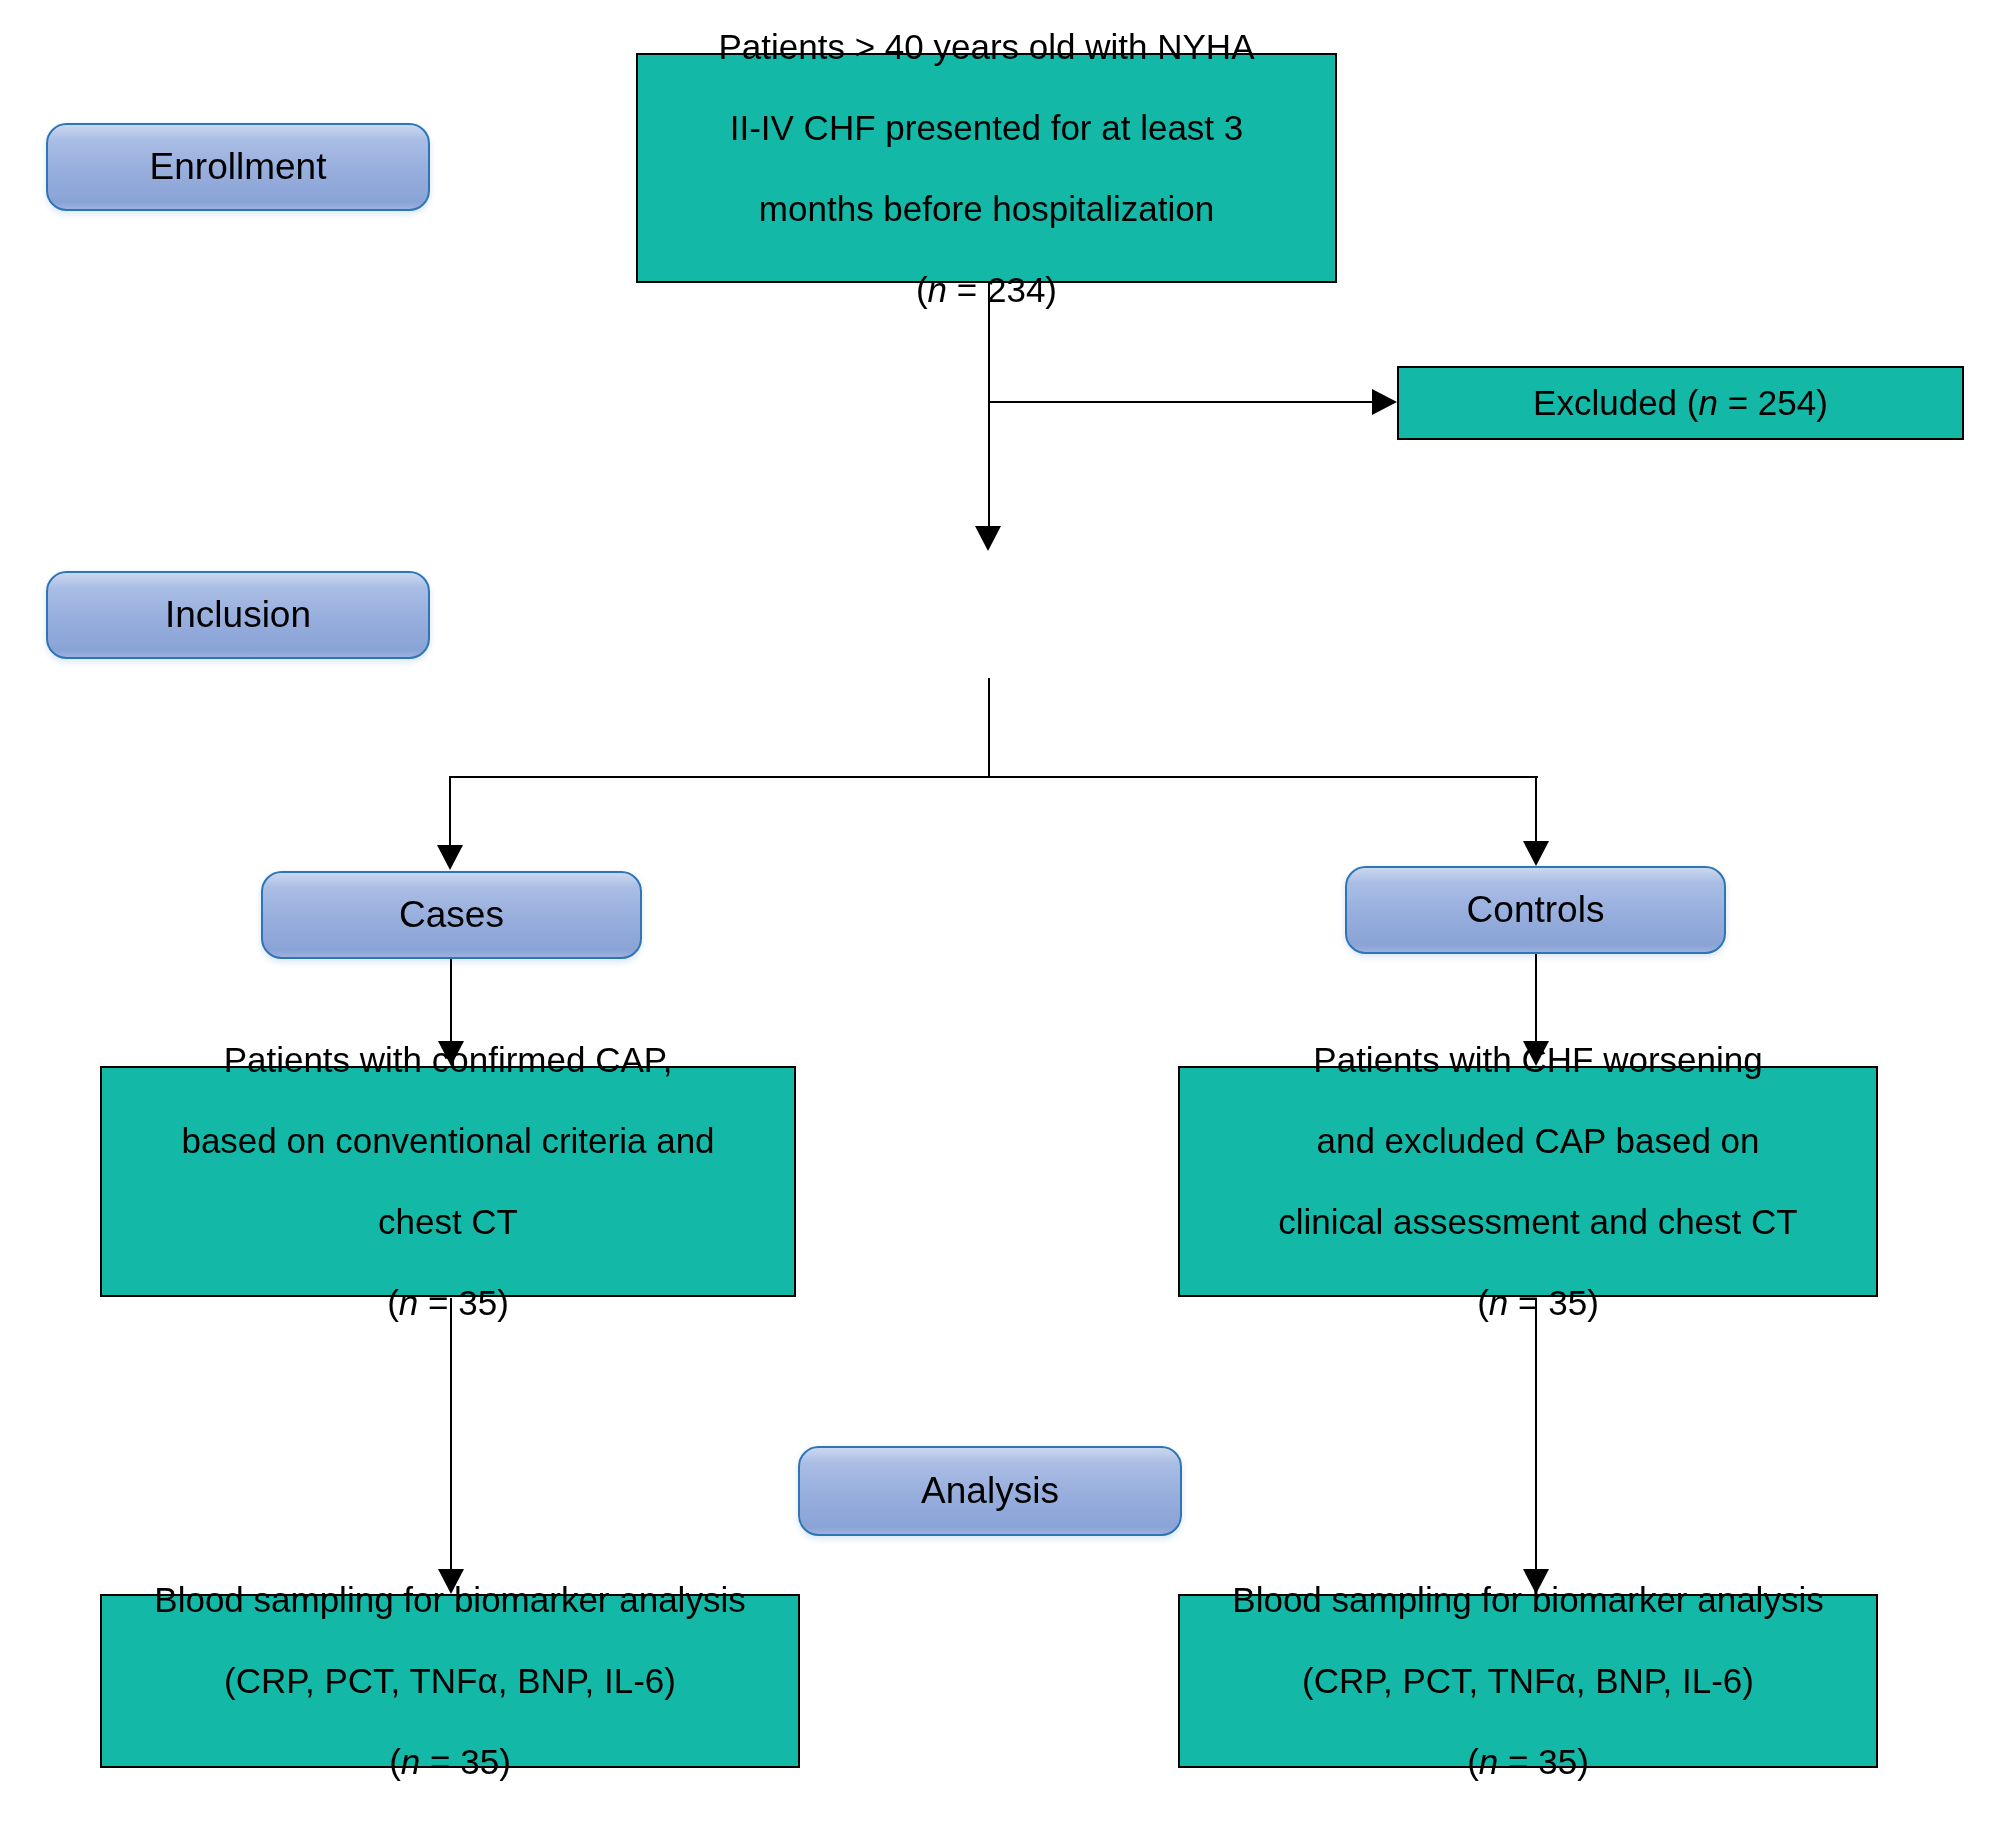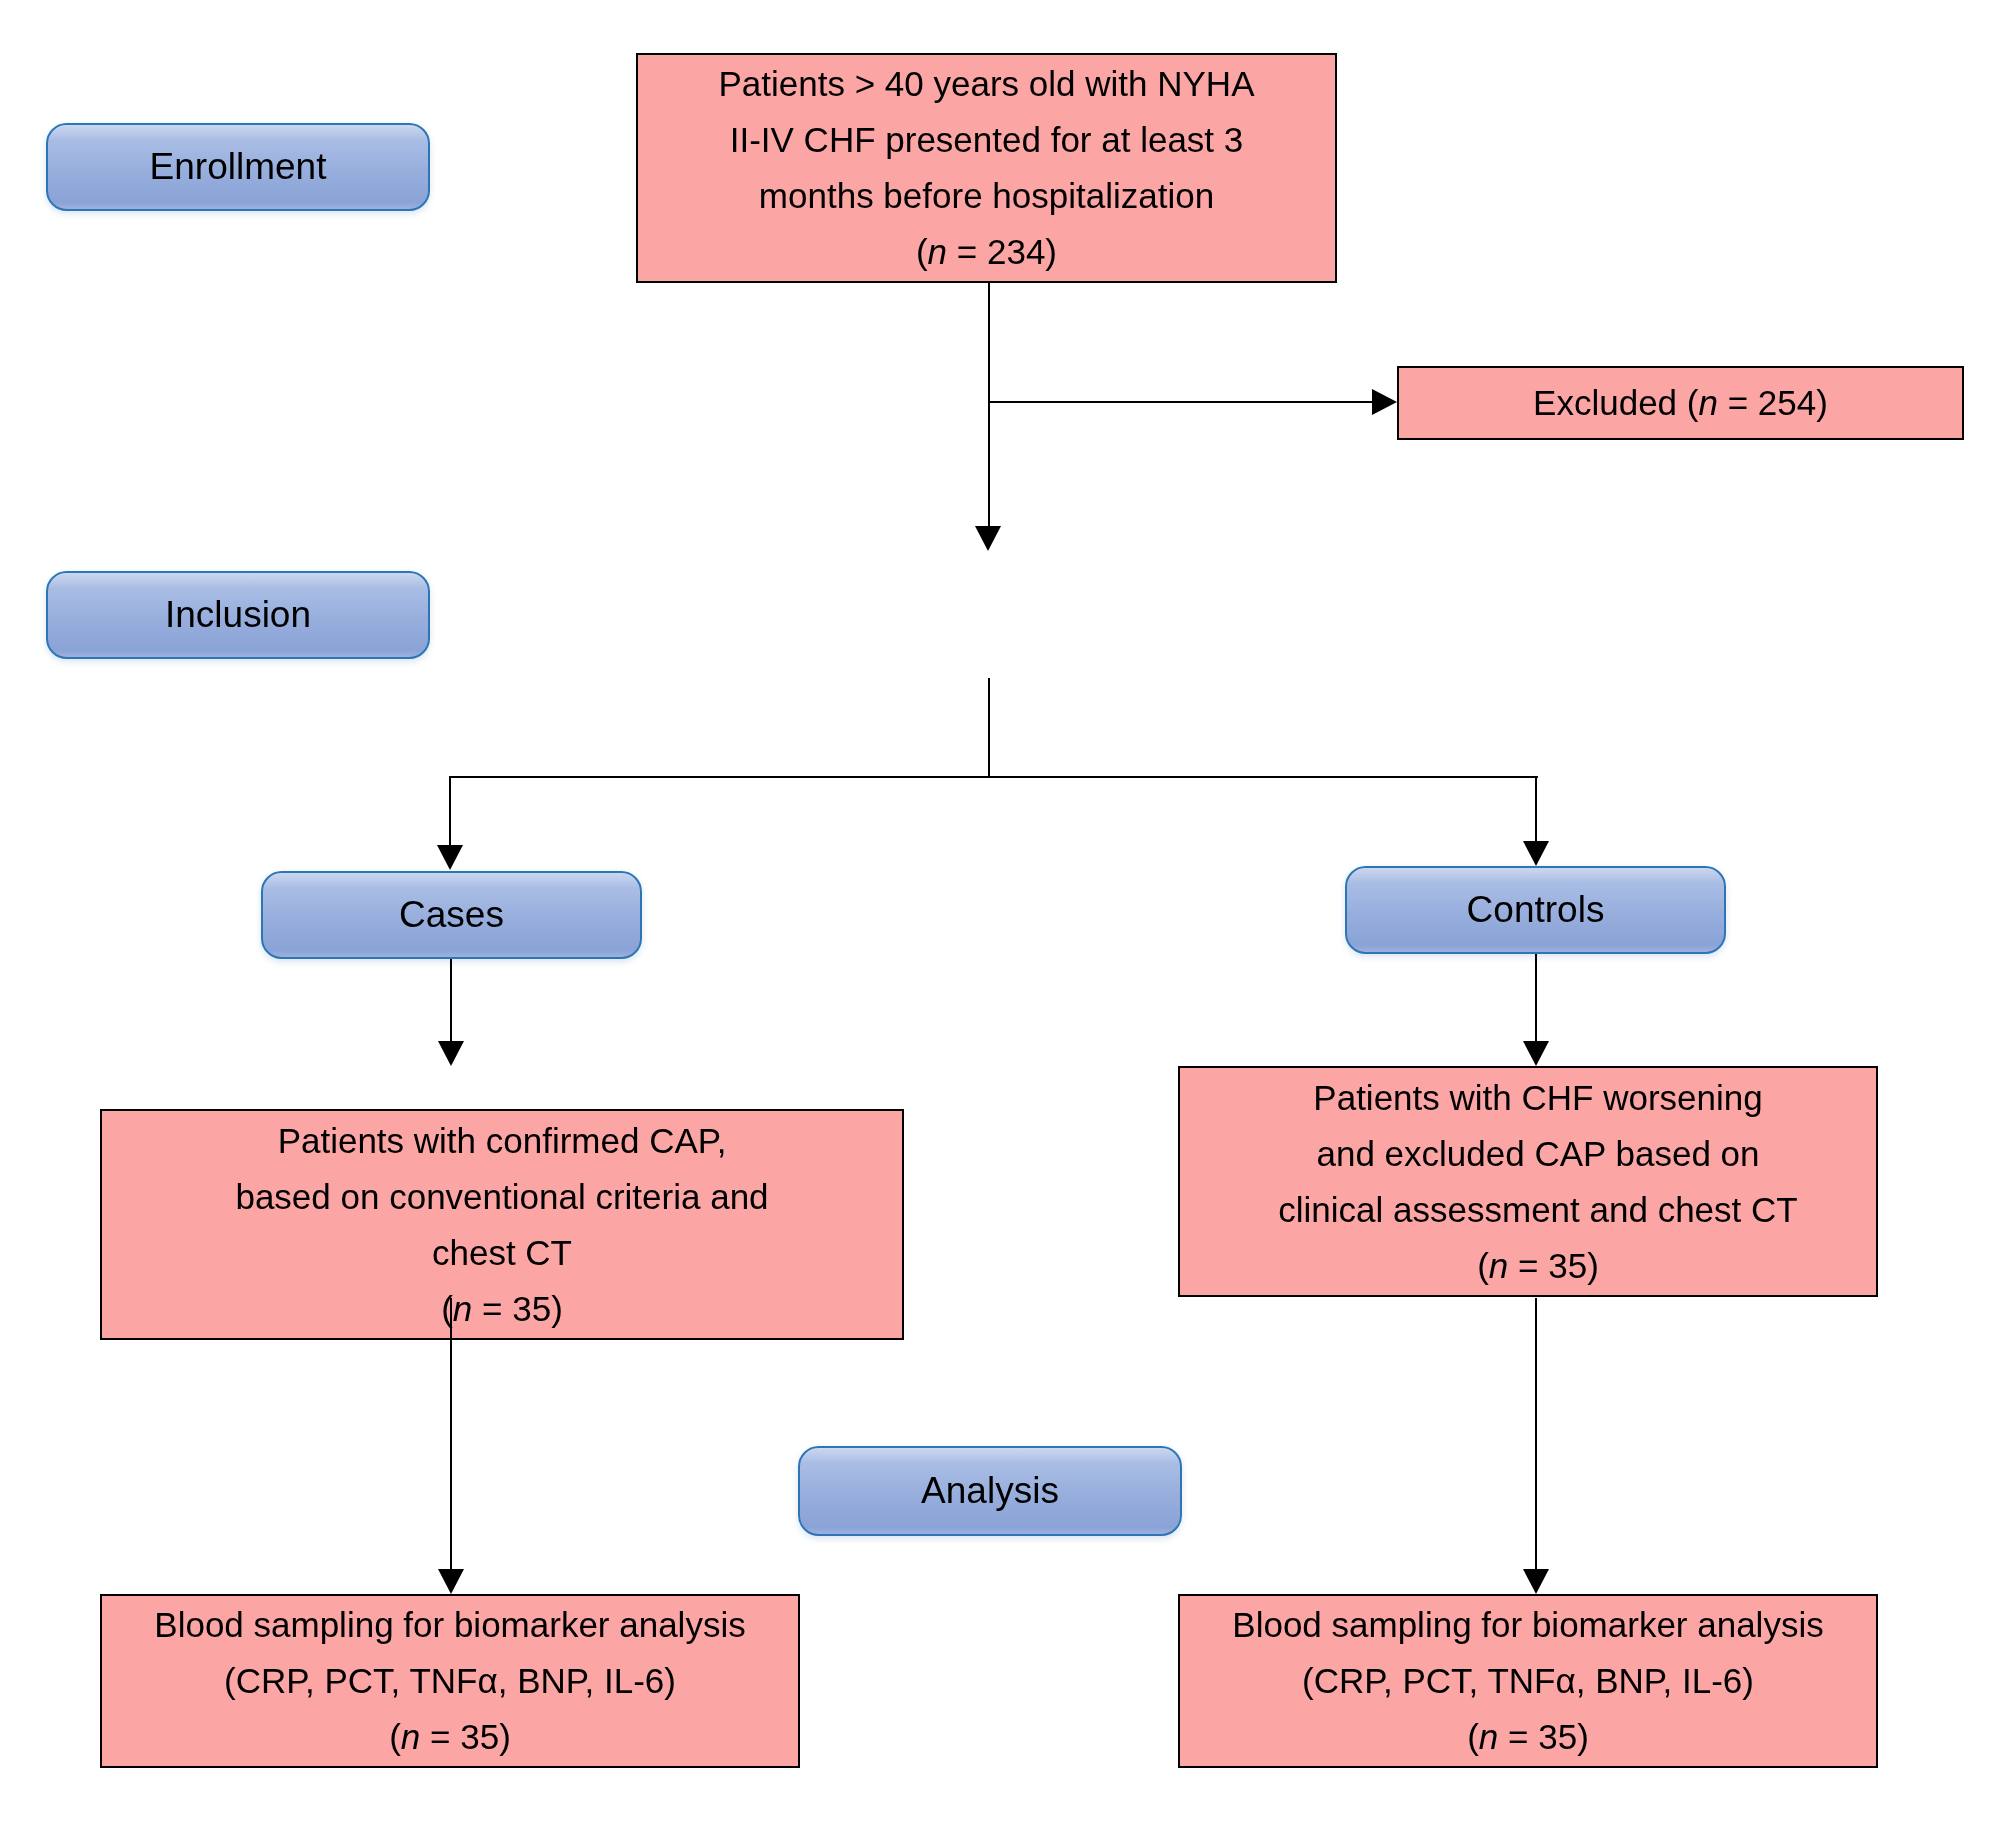--- a/index.html
+++ b/index.html
@@ -12,29 +12,30 @@
     width: 2015px;
     height: 1832px;
     background: #ffffff;
     font-family: "Liberation Sans", "DejaVu Sans", sans-serif;
     color: #000000;
   }
   
   .box {
     position: absolute;
     border: 2.9px solid #000000;
-    background: #fca5a5;
+    background: #14b8a6;
     display: flex;
     flex-direction: column;
     align-items: center;
     justify-content: center;
     text-align: center;
     font-size: 35px;
     line-height: 56px;
     box-sizing: border-box;
+    gap: 25px;
   }
   .box .bl { white-space: nowrap; }
   .box i { font-style: italic; }
   
   .stage {
     position: absolute;
     border: 2.9px solid #2e75b6;
     border-radius: 20.6px;
     background: linear-gradient(180deg, #cbd7f0 0%, #a9bde4 18%, #97aedd 55%, #8aa3d6 92%, #9db1df 100%);
     display: flex;
@@ -96,21 +97,21 @@
     <div class="bl">II-IV CHF presented for at least 3</div>
     <div class="bl">months before hospitalization</div>
     <div class="bl"><span>(</span><i>n</i><span> = 234)</span></div>
   </div>
 
   <div class="box" style="left:1397px; top:366px; width:567px; height:74px;">
     <div class="bl"><span>Excluded (</span><i>n</i><span> = 254)</span></div>
   </div>
 
 
-  <div class="box" style="left:100px; top:1066px; width:804px; height:231px;margin-top:43px;">
+  <div class="box" style="left:100px; top:1066px; width:696px; height:231px;">
     <div class="bl">Patients with confirmed CAP,</div>
     <div class="bl">based on conventional criteria and</div>
     <div class="bl">chest CT</div>
     <div class="bl"><span>(</span><i>n</i><span> = 35)</span></div>
   </div>
 
   <div class="box" style="left:1178px; top:1066px; width:700px; height:231px;padding-left:20px;">
     <div class="bl">Patients with CHF worsening</div>
     <div class="bl">and excluded CAP based on</div>
     <div class="bl">clinical assessment and chest CT</div>

